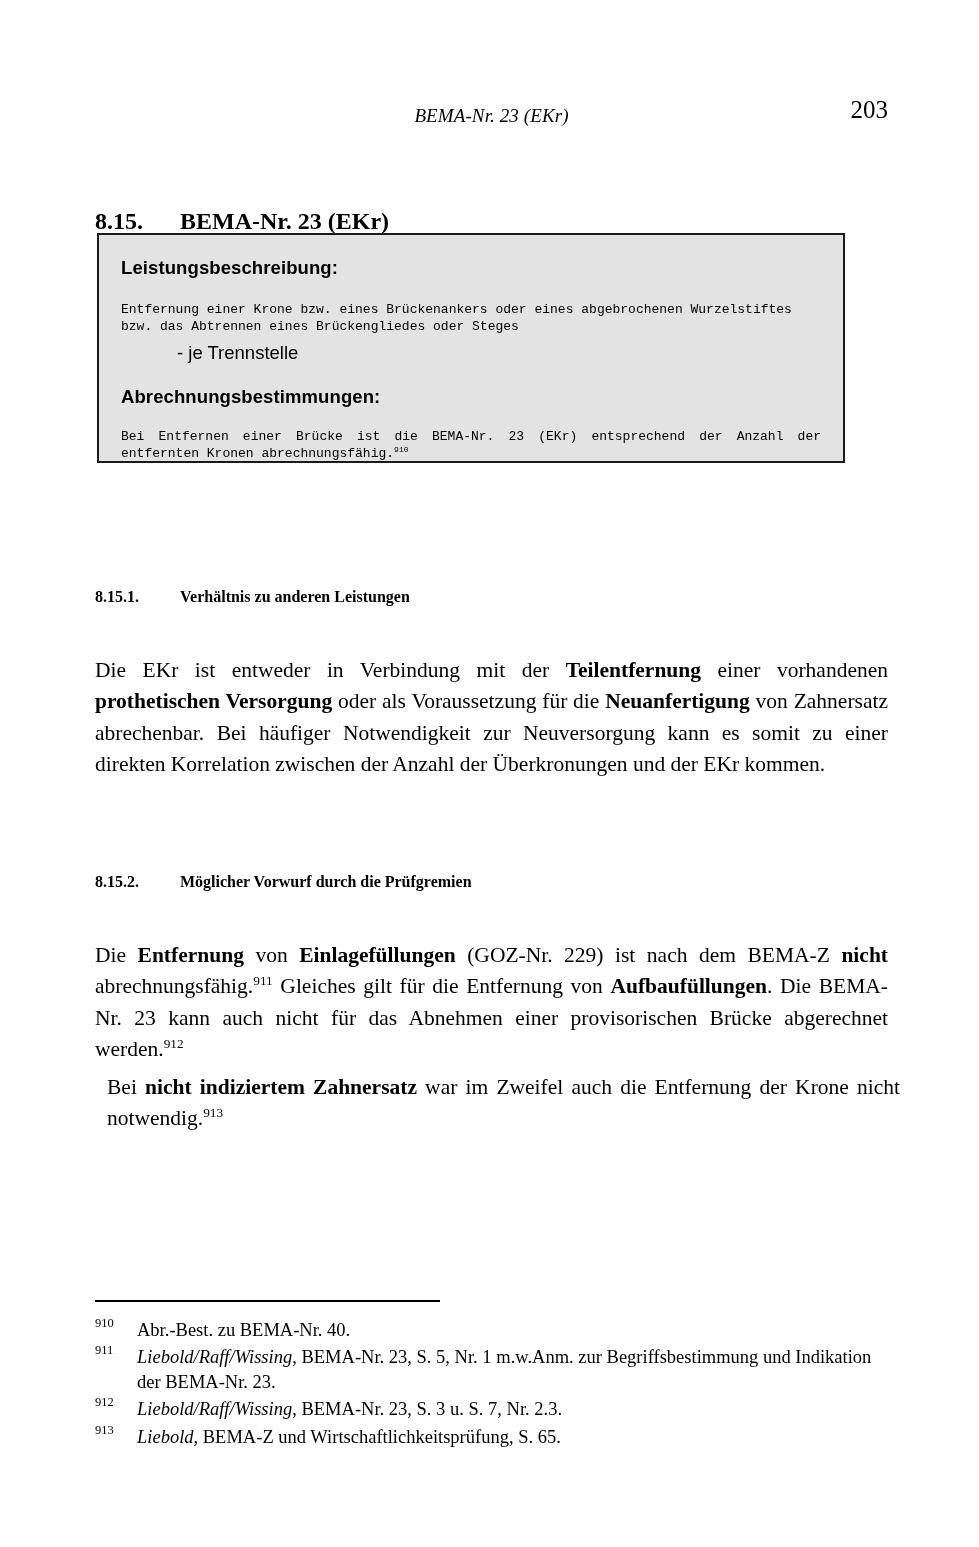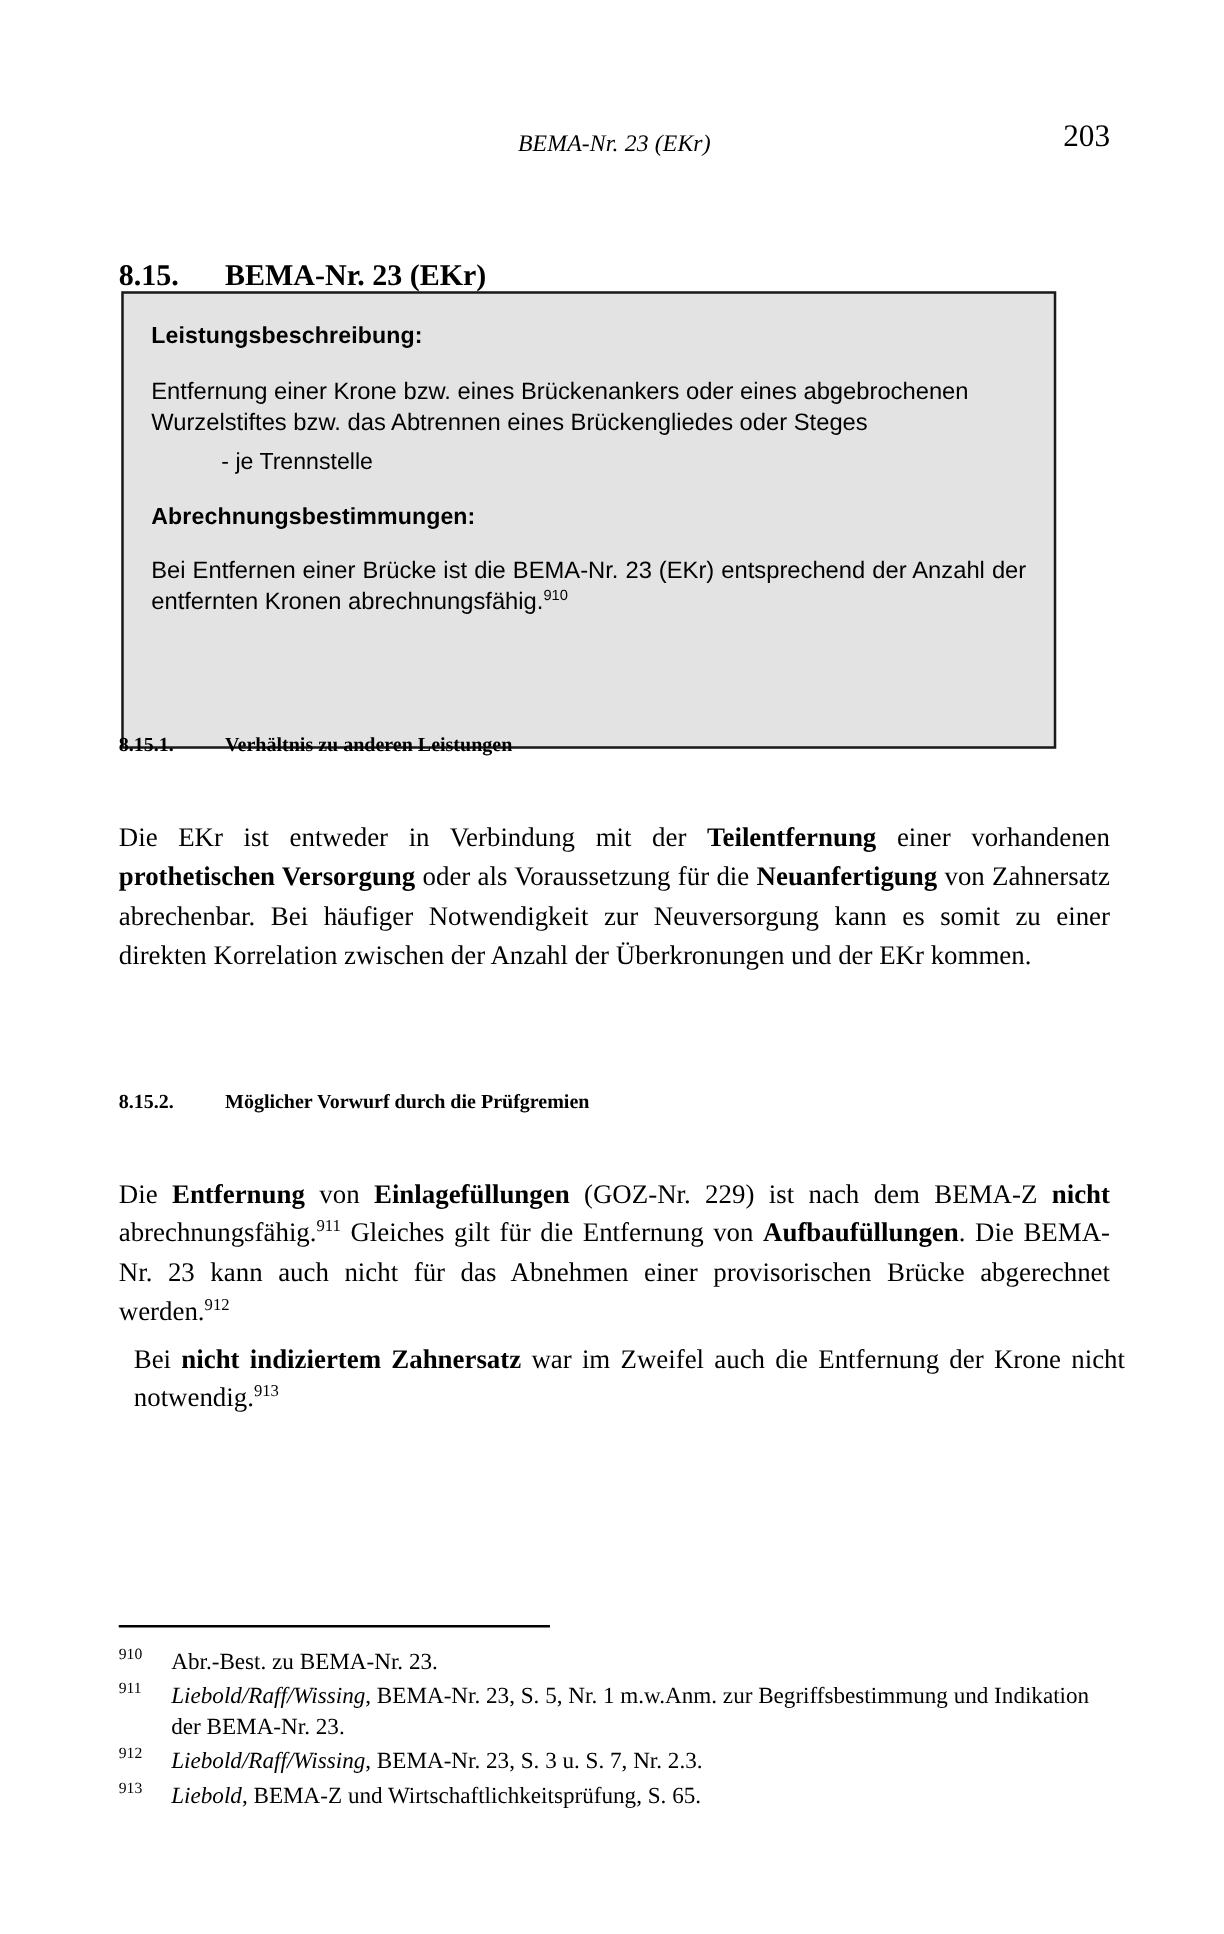--- a/index.html
+++ b/index.html
@@ -64,40 +64,41 @@
     display: inline-block;
     width: 85px;
   }
 
   
   .desc-box {
     position: absolute;
     left: 97px;
     top: 233px;
     width: 748px;
-    height: 366px;
+    height: 230px;
     background: #e3e3e3;
     border: 2px solid #1a1a1a;
     box-sizing: border-box;
     font-family: "Liberation Sans", sans-serif;
   }
   .desc-box-inner {
     padding: 22px 22px 0 22px;
   }
   .box-label {
     font-weight: bold;
     font-size: 18.5px;
     margin: 0 0 22px 0;
     letter-spacing: 0.1px;
   }
   .box-para {
-    font-size: 19px;
+    font-size: 13px;
     line-height: 1.33;
     margin: 0;
     text-align: left;
+    font-family: Liberation Mono, monospace;
   }
   .box-para.justified {
     text-align: justify;
     text-align-last: left;
   }
   .box-subitem {
     font-size: 18.5px;
     margin: 6px 0 0 56px;
   }
   .box-label.second {
@@ -208,21 +209,21 @@
     <span class="num">8.15.2.</span><span>Möglicher Vorwurf durch die Prüfgremien</span>
   </div>
 
   <div class="body-para" id="para-2"><span>Die </span><b>Entfernung</b><span> von </span><b>Einlagefüllungen</b><span> (GOZ-Nr. 229) ist nach dem BEMA-Z </span><b>nicht</b><span> abrechnungsfähig.</span><sup>911</sup><span> Gleiches gilt für die Entfernung von </span><b>Aufbaufüllungen</b><span>. Die BEMA-Nr. 23 kann auch nicht für das Abnehmen einer provisorischen Brücke abgerechnet werden.</span><sup>912</sup></div>
 
   <div class="body-para" id="para-3"><span>Bei </span><b>nicht indiziertem Zahnersatz</b><span> war im Zweifel auch die Entfernung der Krone nicht notwendig.</span><sup>913</sup></div>
 
   <div class="footnote-rule"></div>
   <div class="footnotes">
     <div class="footnote">
-      <span class="fn-num">910</span><i></i><span>Abr.-Best. zu BEMA-Nr. 23.</span>
+      <span class="fn-num">910</span><i></i><span>Abr.-Best. zu BEMA-Nr. 40.</span>
     </div>
     <div class="footnote">
       <span class="fn-num">911</span><i>Liebold/Raff/Wissing</i><span>, BEMA-Nr. 23, S. 5, Nr. 1 m.w.Anm. zur Begriffsbestimmung und Indikation der BEMA-Nr. 23.</span>
     </div>
     <div class="footnote">
       <span class="fn-num">912</span><i>Liebold/Raff/Wissing</i><span>, BEMA-Nr. 23, S. 3 u. S. 7, Nr. 2.3.</span>
     </div>
     <div class="footnote">
       <span class="fn-num">913</span><i>Liebold</i><span>, BEMA-Z und Wirtschaftlichkeitsprüfung, S. 65.</span>
     </div>

